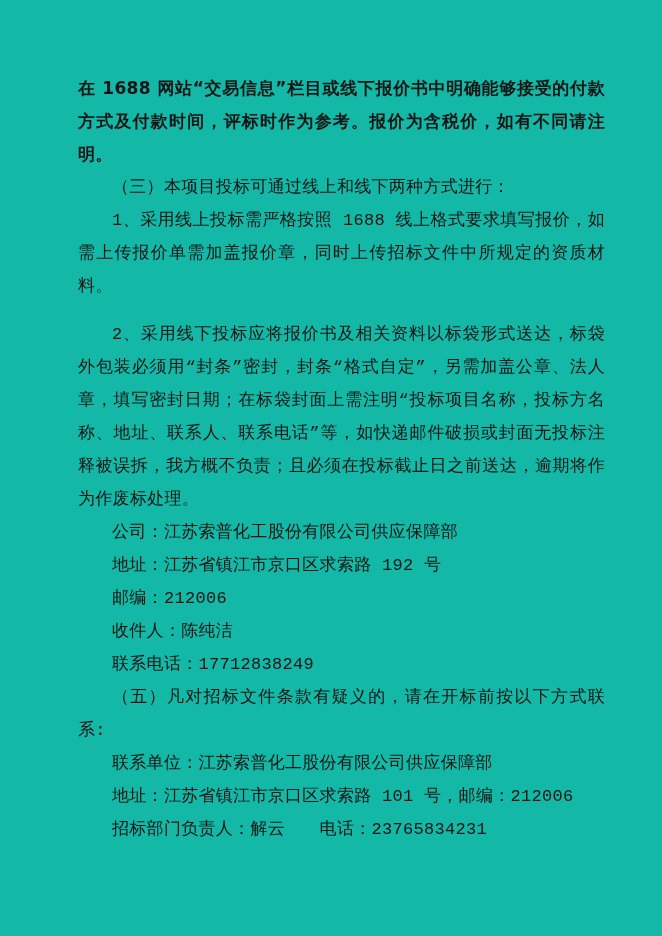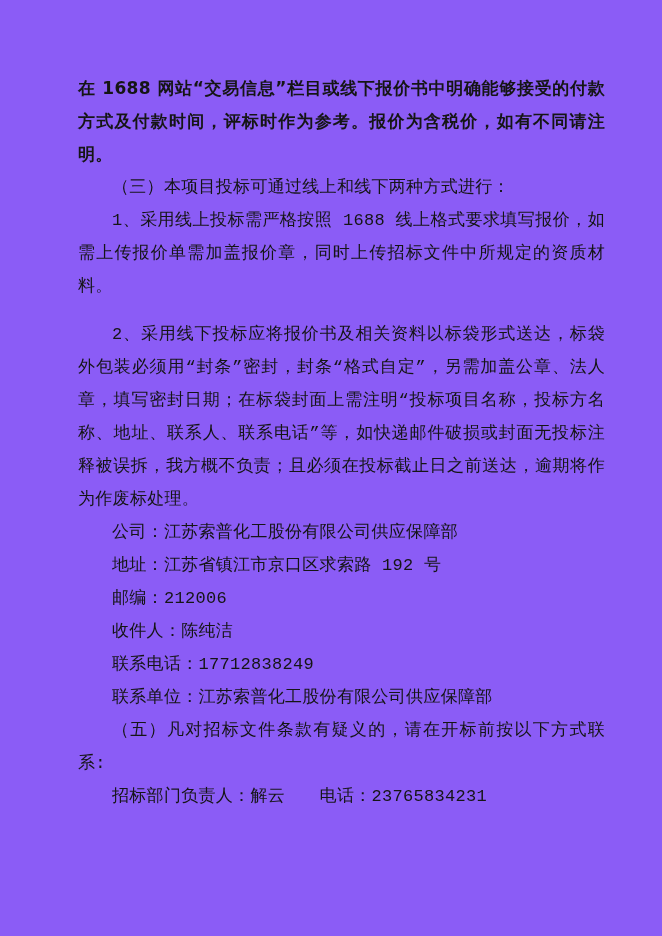--- a/index.html
+++ b/index.html
@@ -6,21 +6,21 @@
     margin: 0;
     padding: 0;
     background: #ffffff;
   }
   .page {
     position: relative;
     box-sizing: border-box;
     width: 662px;
     height: 936px;
     margin: 0 auto;
-    background: #8b5cf6;
+    background: #14b8a6;
     padding: 72px 57px 0 78px;
     font-family: "DejaVu Sans", sans-serif;
     color: #151515;
     overflow: hidden;
   }
   .para {
     margin: 0;
     font-size: 17px;
     line-height: 33px;
     text-align: justify;
@@ -37,16 +37,17 @@
 <div class="page">
   <p class="para bold">在 1688 网站“交易信息”栏目或线下报价书中明确能够接受的付款方式及付款时间，评标时作为参考。报价为含税价，如有不同请注明。</p>
   <p class="para indent">（三）本项目投标可通过线上和线下两种方式进行：</p>
   <p class="para indent">1、采用线上投标需严格按照 1688 线上格式要求填写报价，如需上传报价单需加盖报价章，同时上传招标文件中所规定的资质材料。</p>
   <p class="para indent gap-top">2、采用线下投标应将报价书及相关资料以标袋形式送达，标袋外包装必须用“封条”密封，封条“格式自定”，另需加盖公章、法人章，填写密封日期；在标袋封面上需注明“投标项目名称，投标方名称、地址、联系人、联系电话”等，如快递邮件破损或封面无投标注释被误拆，我方概不负责；且必须在投标截止日之前送达，逾期将作为作废标处理。</p>
   <p class="para indent">公司：江苏索普化工股份有限公司供应保障部</p>
   <p class="para indent">地址：江苏省镇江市京口区求索路 192 号</p>
   <p class="para indent">邮编：212006</p>
   <p class="para indent">收件人：陈纯洁</p>
   <p class="para indent">联系电话：17712838249</p>
+  <p class="para indent">（五）凡对招标文件条款有疑义的，请在开标前按以下方式联系:</p>
   <p class="para indent">联系单位：江苏索普化工股份有限公司供应保障部</p>
-  <p class="para indent">（五）凡对招标文件条款有疑义的，请在开标前按以下方式联系:</p>
+  <p class="para indent">地址：江苏省镇江市京口区求索路 101 号，邮编：212006</p>
   <p class="para indent">招标部门负责人：解云　　电话：23765834231</p>
 </div>
 
 </body></html>

